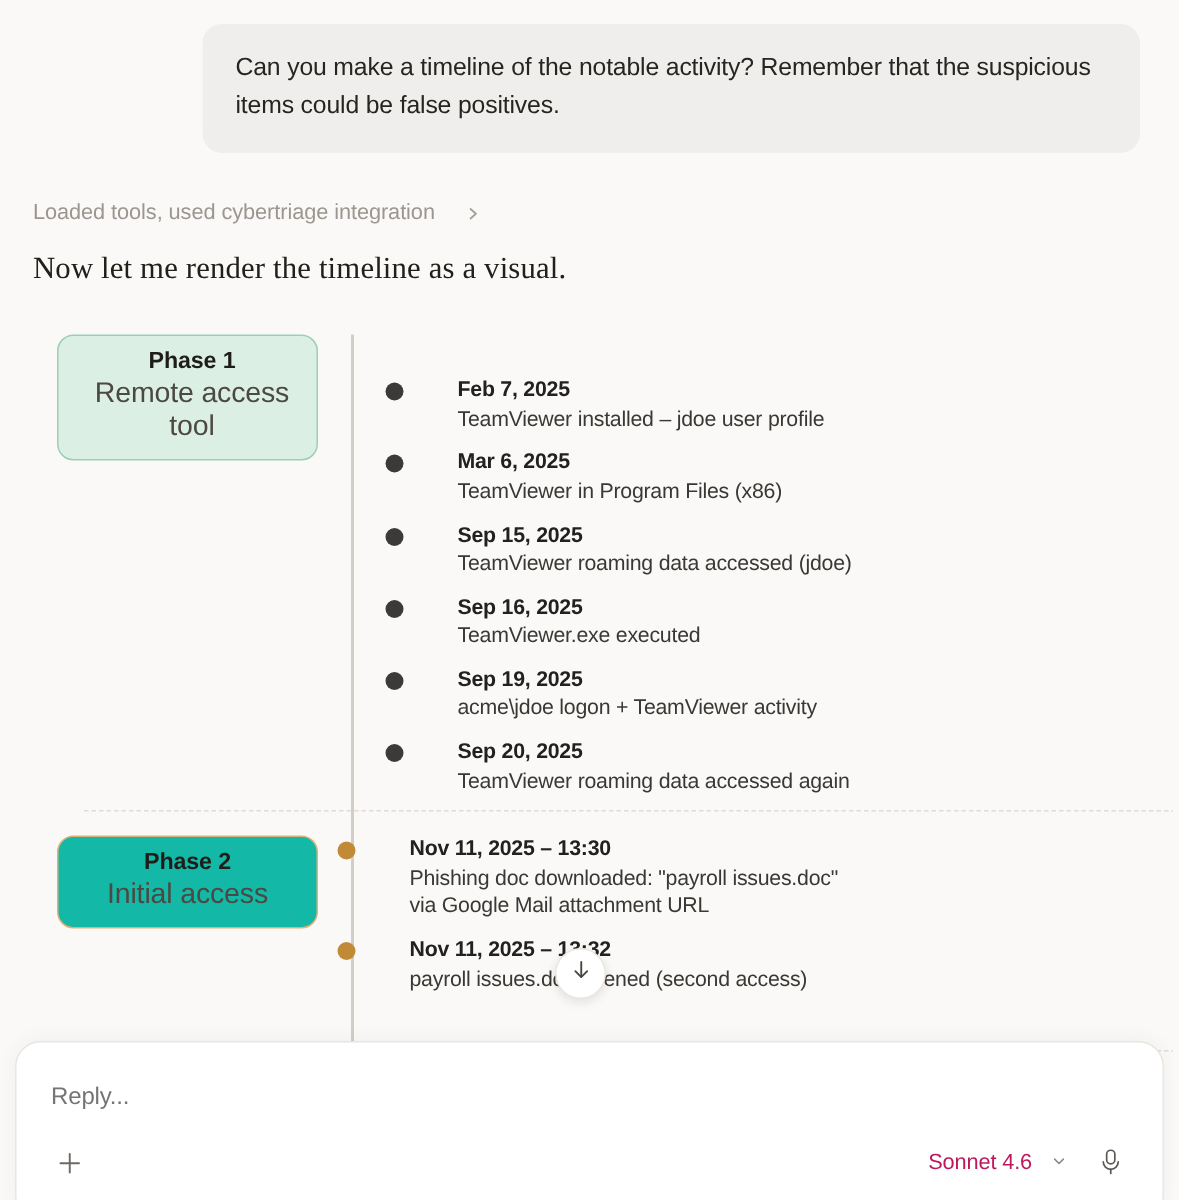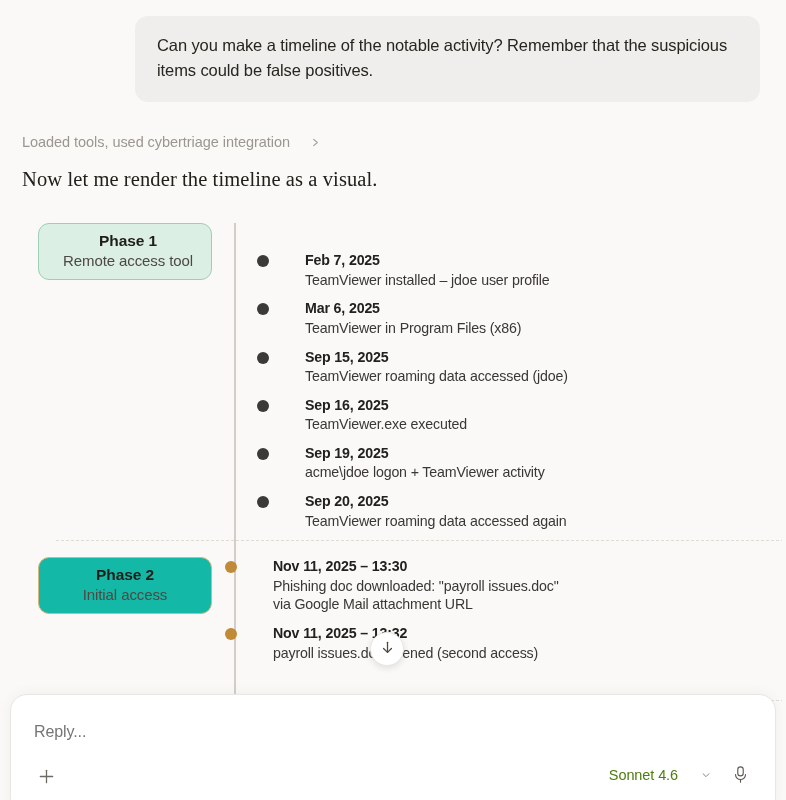--- a/index.html
+++ b/index.html
@@ -65,21 +65,21 @@
 
   .phase-badge {
     width: 174px;
     margin-left: 38px;
     border-radius: 11px;
     padding: 8px 6px 10px 6px;
     text-align: center;
     flex: 0 0 auto;
   }
   .phase-badge .ptitle { font-size: 15.5px; font-weight: bold; color: #1f1d1a; letter-spacing: -0.1px; }
-  .phase-badge .psub   { font-size: 15px; color: #4c4842; margin-top: 2px; letter-spacing: -0.1px; }
+  .phase-badge .psub   { font-size: 19px; color: #4c4842; margin-top: 2px; letter-spacing: -0.1px; }
 
   
   .rail {
     position: absolute;
     left: 234px;
     top: 0;
     bottom: 0;
     width: 2px;
     background: #d2cec7;
   }
@@ -142,22 +142,22 @@
     font-family: Liberation Sans, sans-serif;
   }
   .plus-btn {
     position: absolute; left: 22px; top: 70px;
     width: 26px; height: 26px;
     display: flex; align-items: center; justify-content: center;
     cursor: pointer;
   }
   .model-picker {
     position: absolute; right: 64px; top: 72px;
-    display: flex; align-items: center; gap: 23px;
-    font-size: 14.5px; color: #4d7c0f; letter-spacing: -0.1px;
+    display: flex; align-items: center; gap: 13px;
+    font-size: 14.5px; color: #be185d; letter-spacing: -0.1px;
     cursor: pointer;
   }
   .mic-btn {
     position: absolute; right: 24px; top: 70px;
     width: 22px; height: 24px;
     display: flex; align-items: center; justify-content: center;
     cursor: pointer;
   }
 </style>
 </head>

